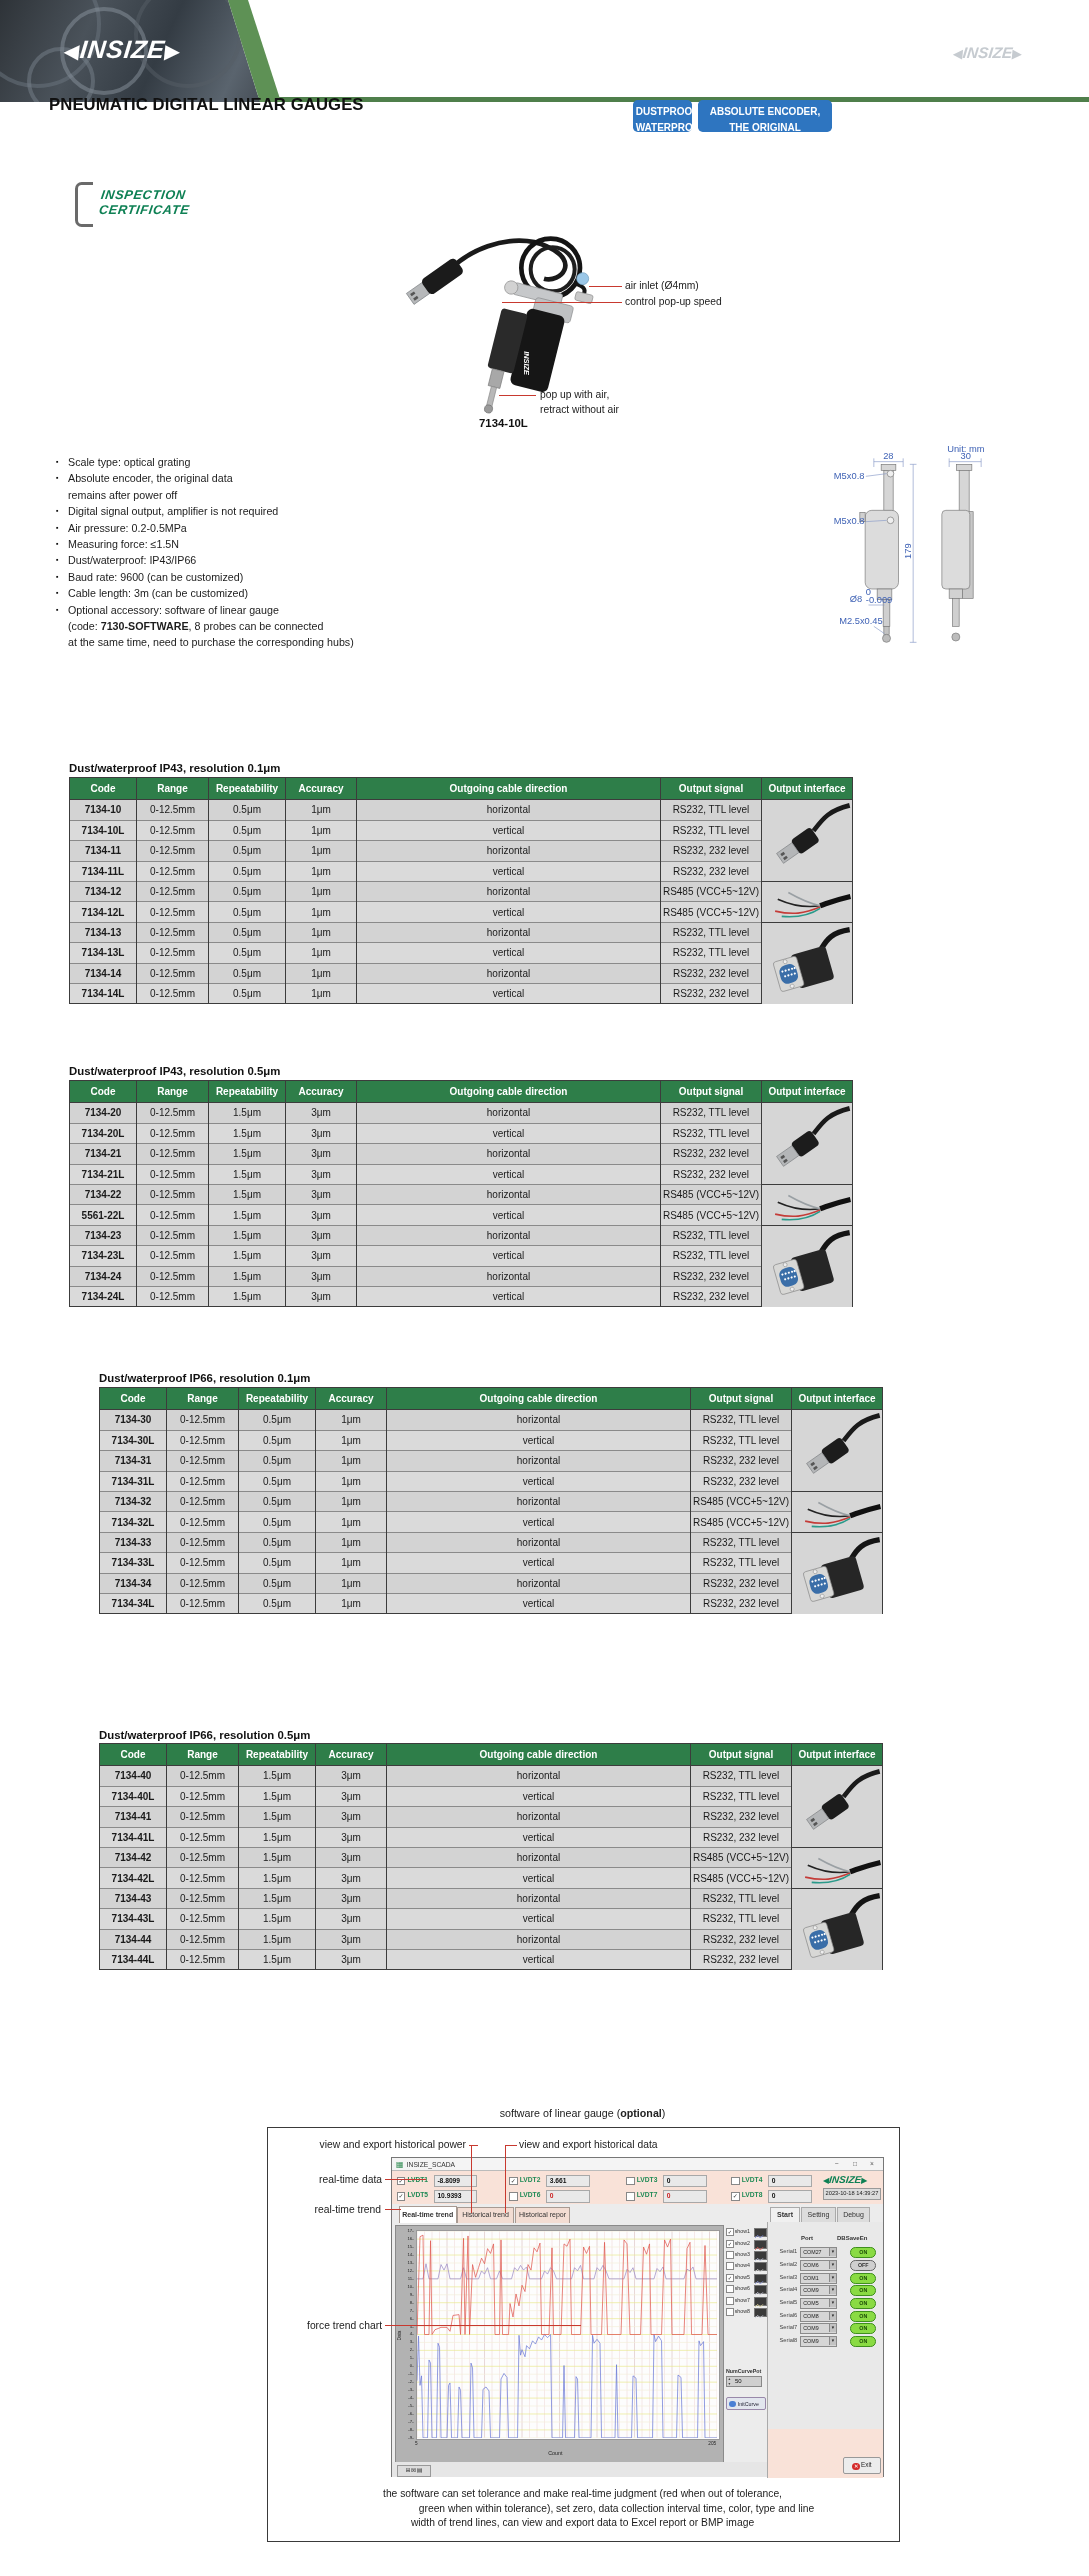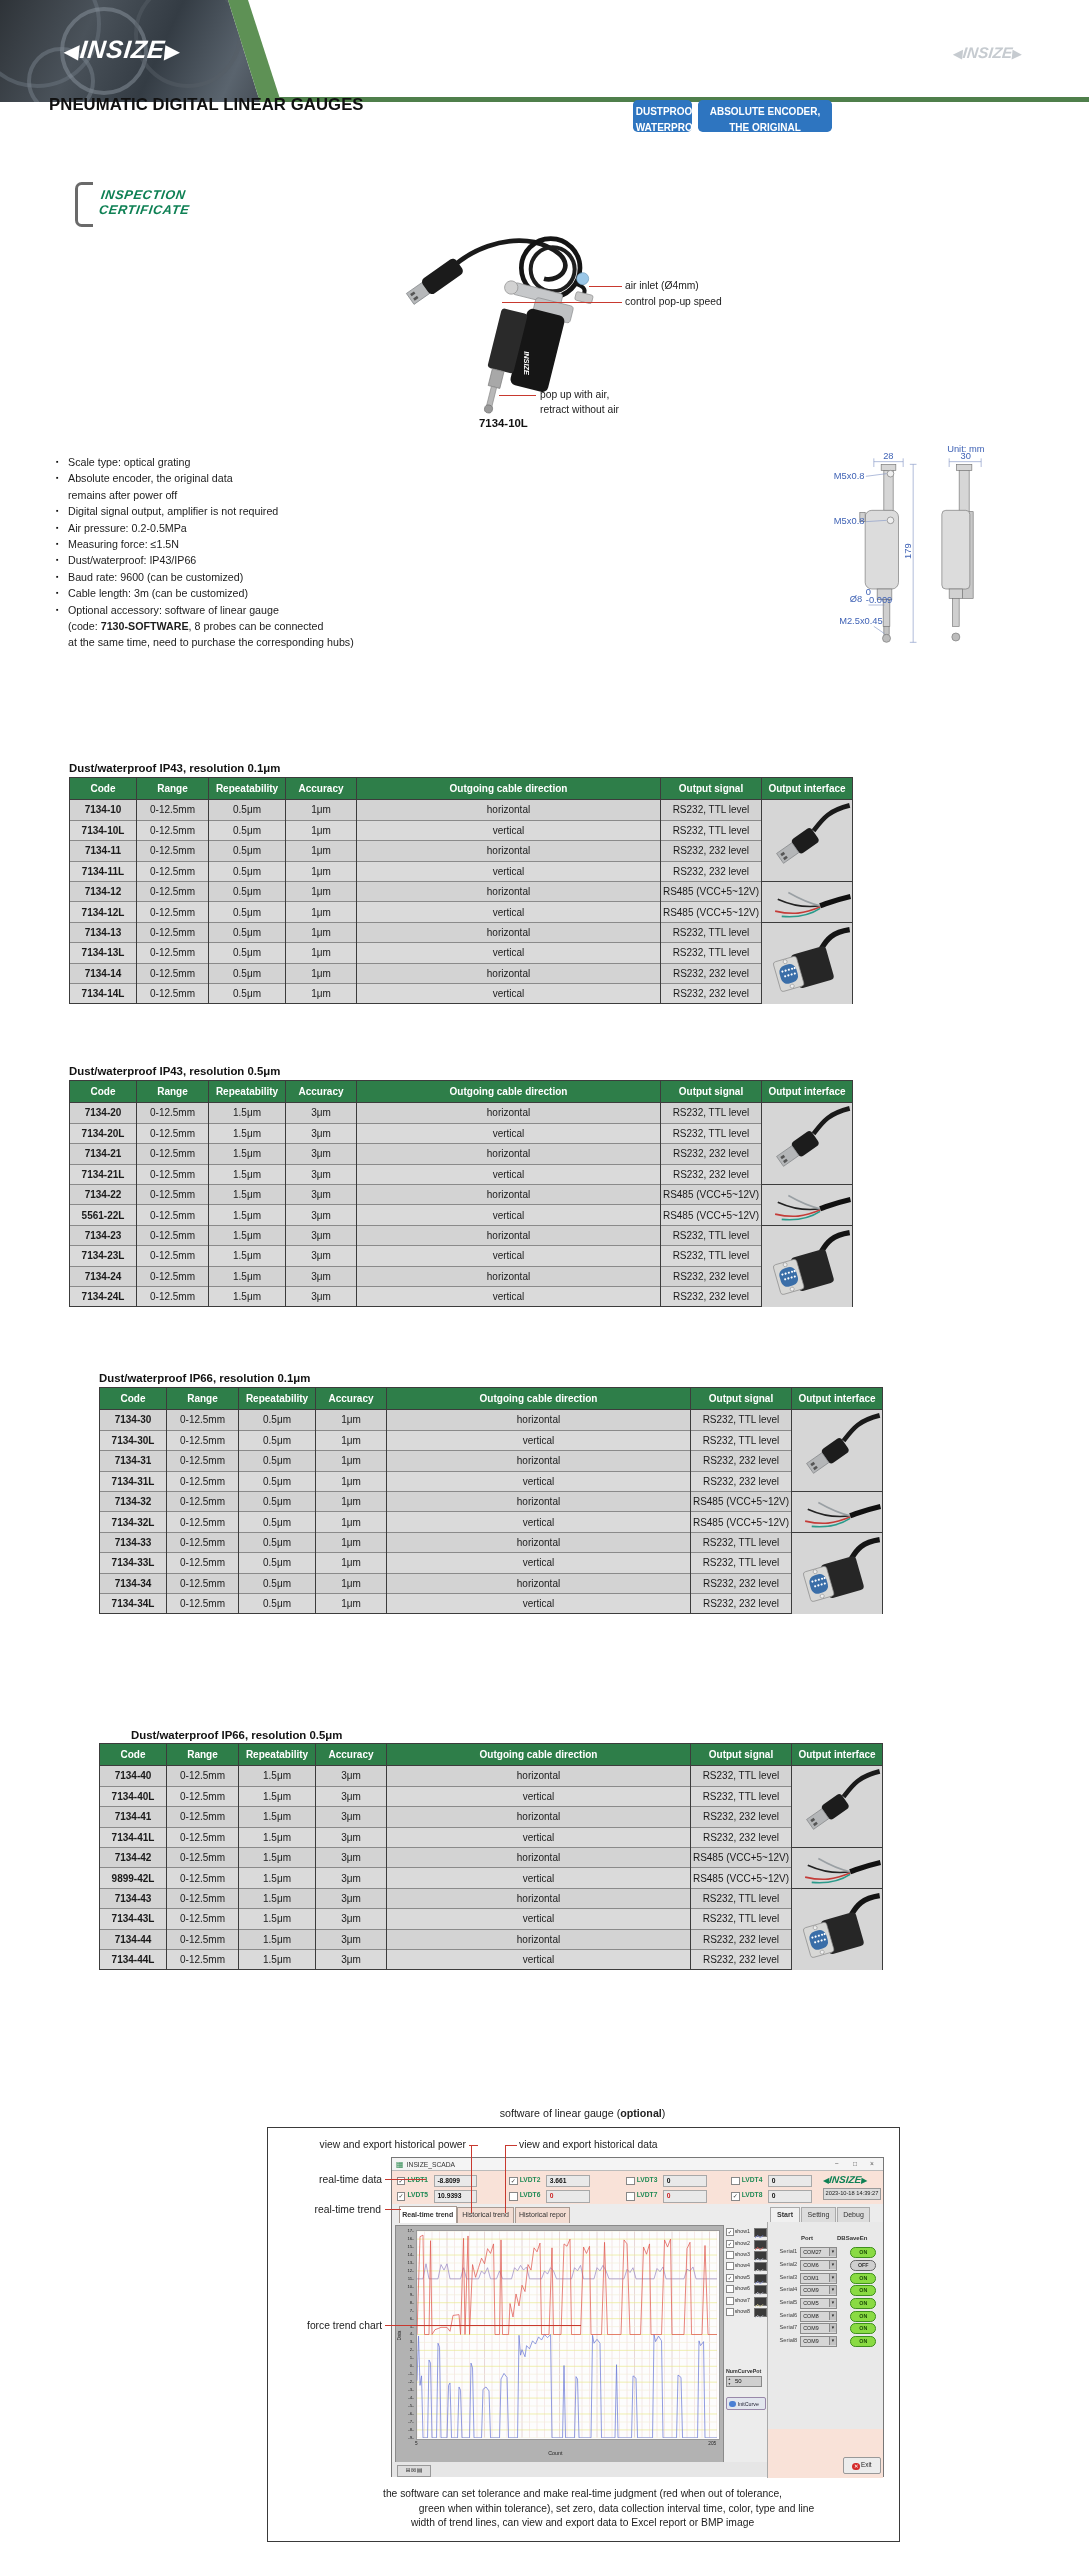--- a/index.html
+++ b/index.html
@@ -675,21 +675,21 @@
             <td>0-12.5mm</td>
             <td>0.5μm</td>
             <td>1μm</td>
             <td>vertical</td>
             <td>RS232, 232 level</td>
           </tr>
         </tbody>
       </table>
     </div>
 
-  <div class="tbl-title" style="left:99px;top:1729px;margin-left:32px;">Dust/waterproof IP66, resolution 0.5μm</div>
+  <div class="tbl-title" style="left:99px;top:1729px;">Dust/waterproof IP66, resolution 0.5μm</div>
   <div class="abs" style="left:99px;top:1743px;" id="table-3">
       <table class="spec">
         <colgroup>
           <col style="width: 67px;">
           <col style="width: 72px;">
           <col style="width: 77px;">
           <col style="width: 71px;">
           <col style="width: 304px;">
           <col style="width: 101px;">
           <col style="width: 91px;">
@@ -756,21 +756,21 @@
             <td>RS485 (VCC+5~12V)</td>
             <td class="iface" rowspan="2"><svg width="87" height="37" viewBox="0 0 130 56">
                 <path d="M130 22 C 104 28, 96 32, 84 36" stroke="#111" stroke-width="8" fill="none"></path>
                 <path d="M84 36 C 58 40, 38 34, 20 26" stroke="#222" stroke-width="2.5" fill="none"></path>
                 <path d="M84 38 C 60 48, 42 50, 16 44" stroke="#c43c38" stroke-width="2.5" fill="none"></path>
                 <path d="M84 40 C 66 52, 48 54, 26 52" stroke="#2a9a8a" stroke-width="2.5" fill="none"></path>
                 <path d="M84 36 C 66 32, 50 24, 36 16" stroke="#9aa0a4" stroke-width="2.5" fill="none"></path>
               </svg></td>
           </tr>
           <tr>
-            <td class="code">9899-42L</td>
+            <td class="code">7134-42L</td>
             <td>0-12.5mm</td>
             <td>1.5μm</td>
             <td>3μm</td>
             <td>vertical</td>
             <td>RS485 (VCC+5~12V)</td>
           </tr>
           <tr>
             <td class="code">7134-43</td>
             <td>0-12.5mm</td>
             <td>1.5μm</td>

